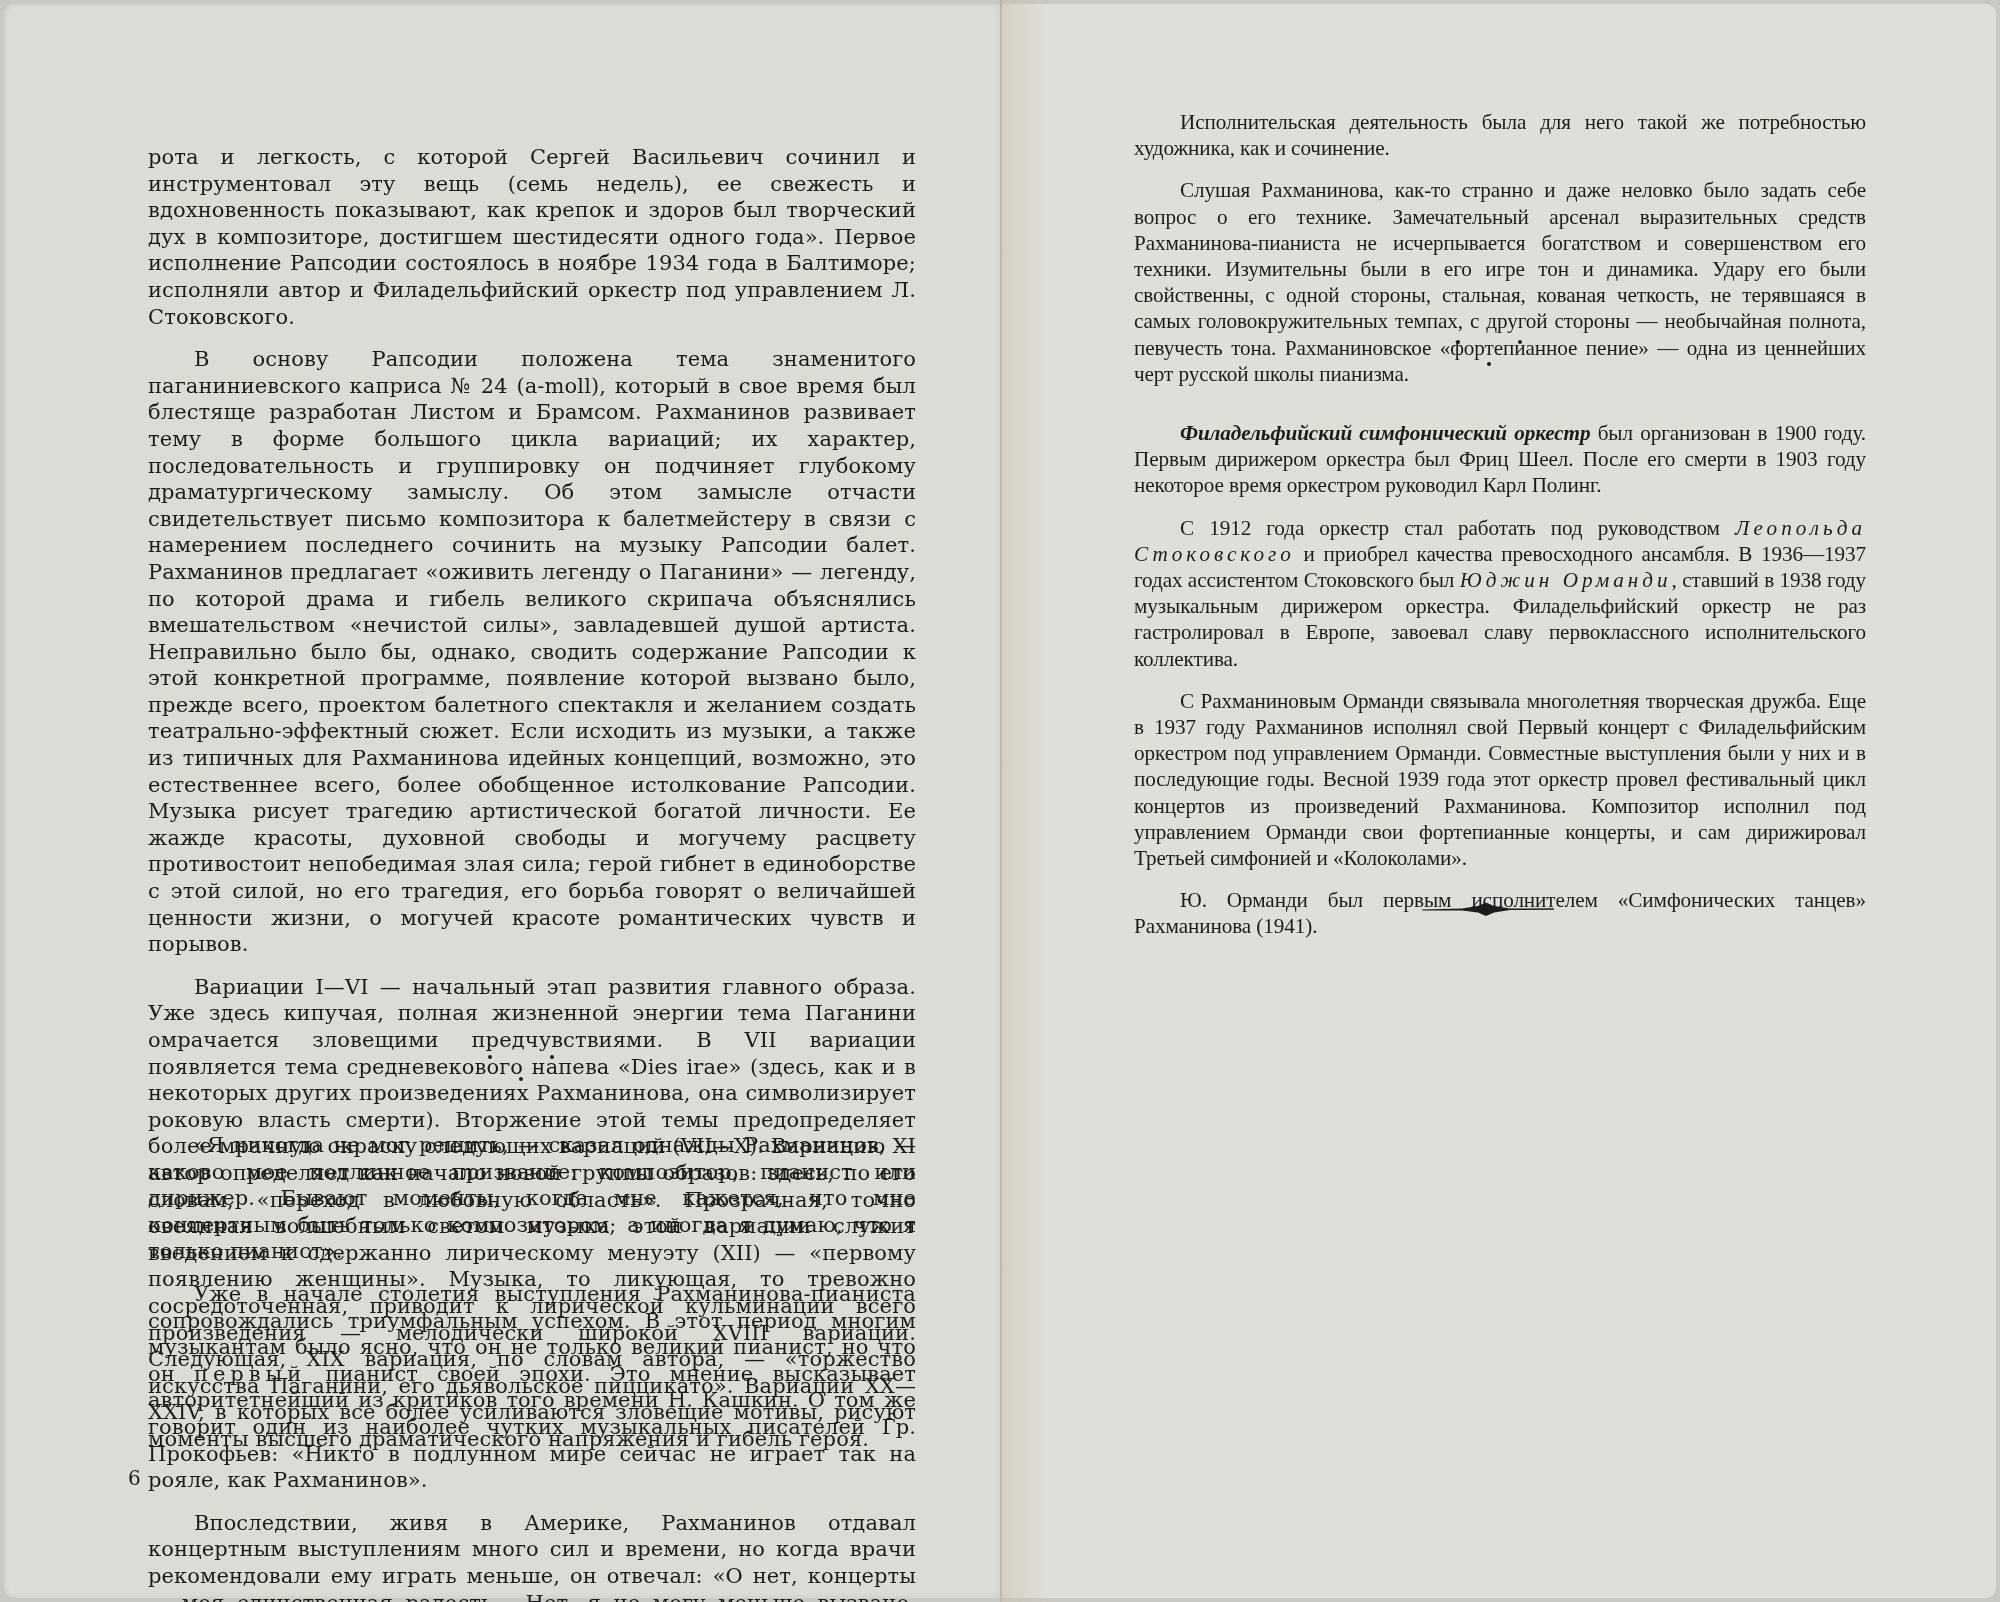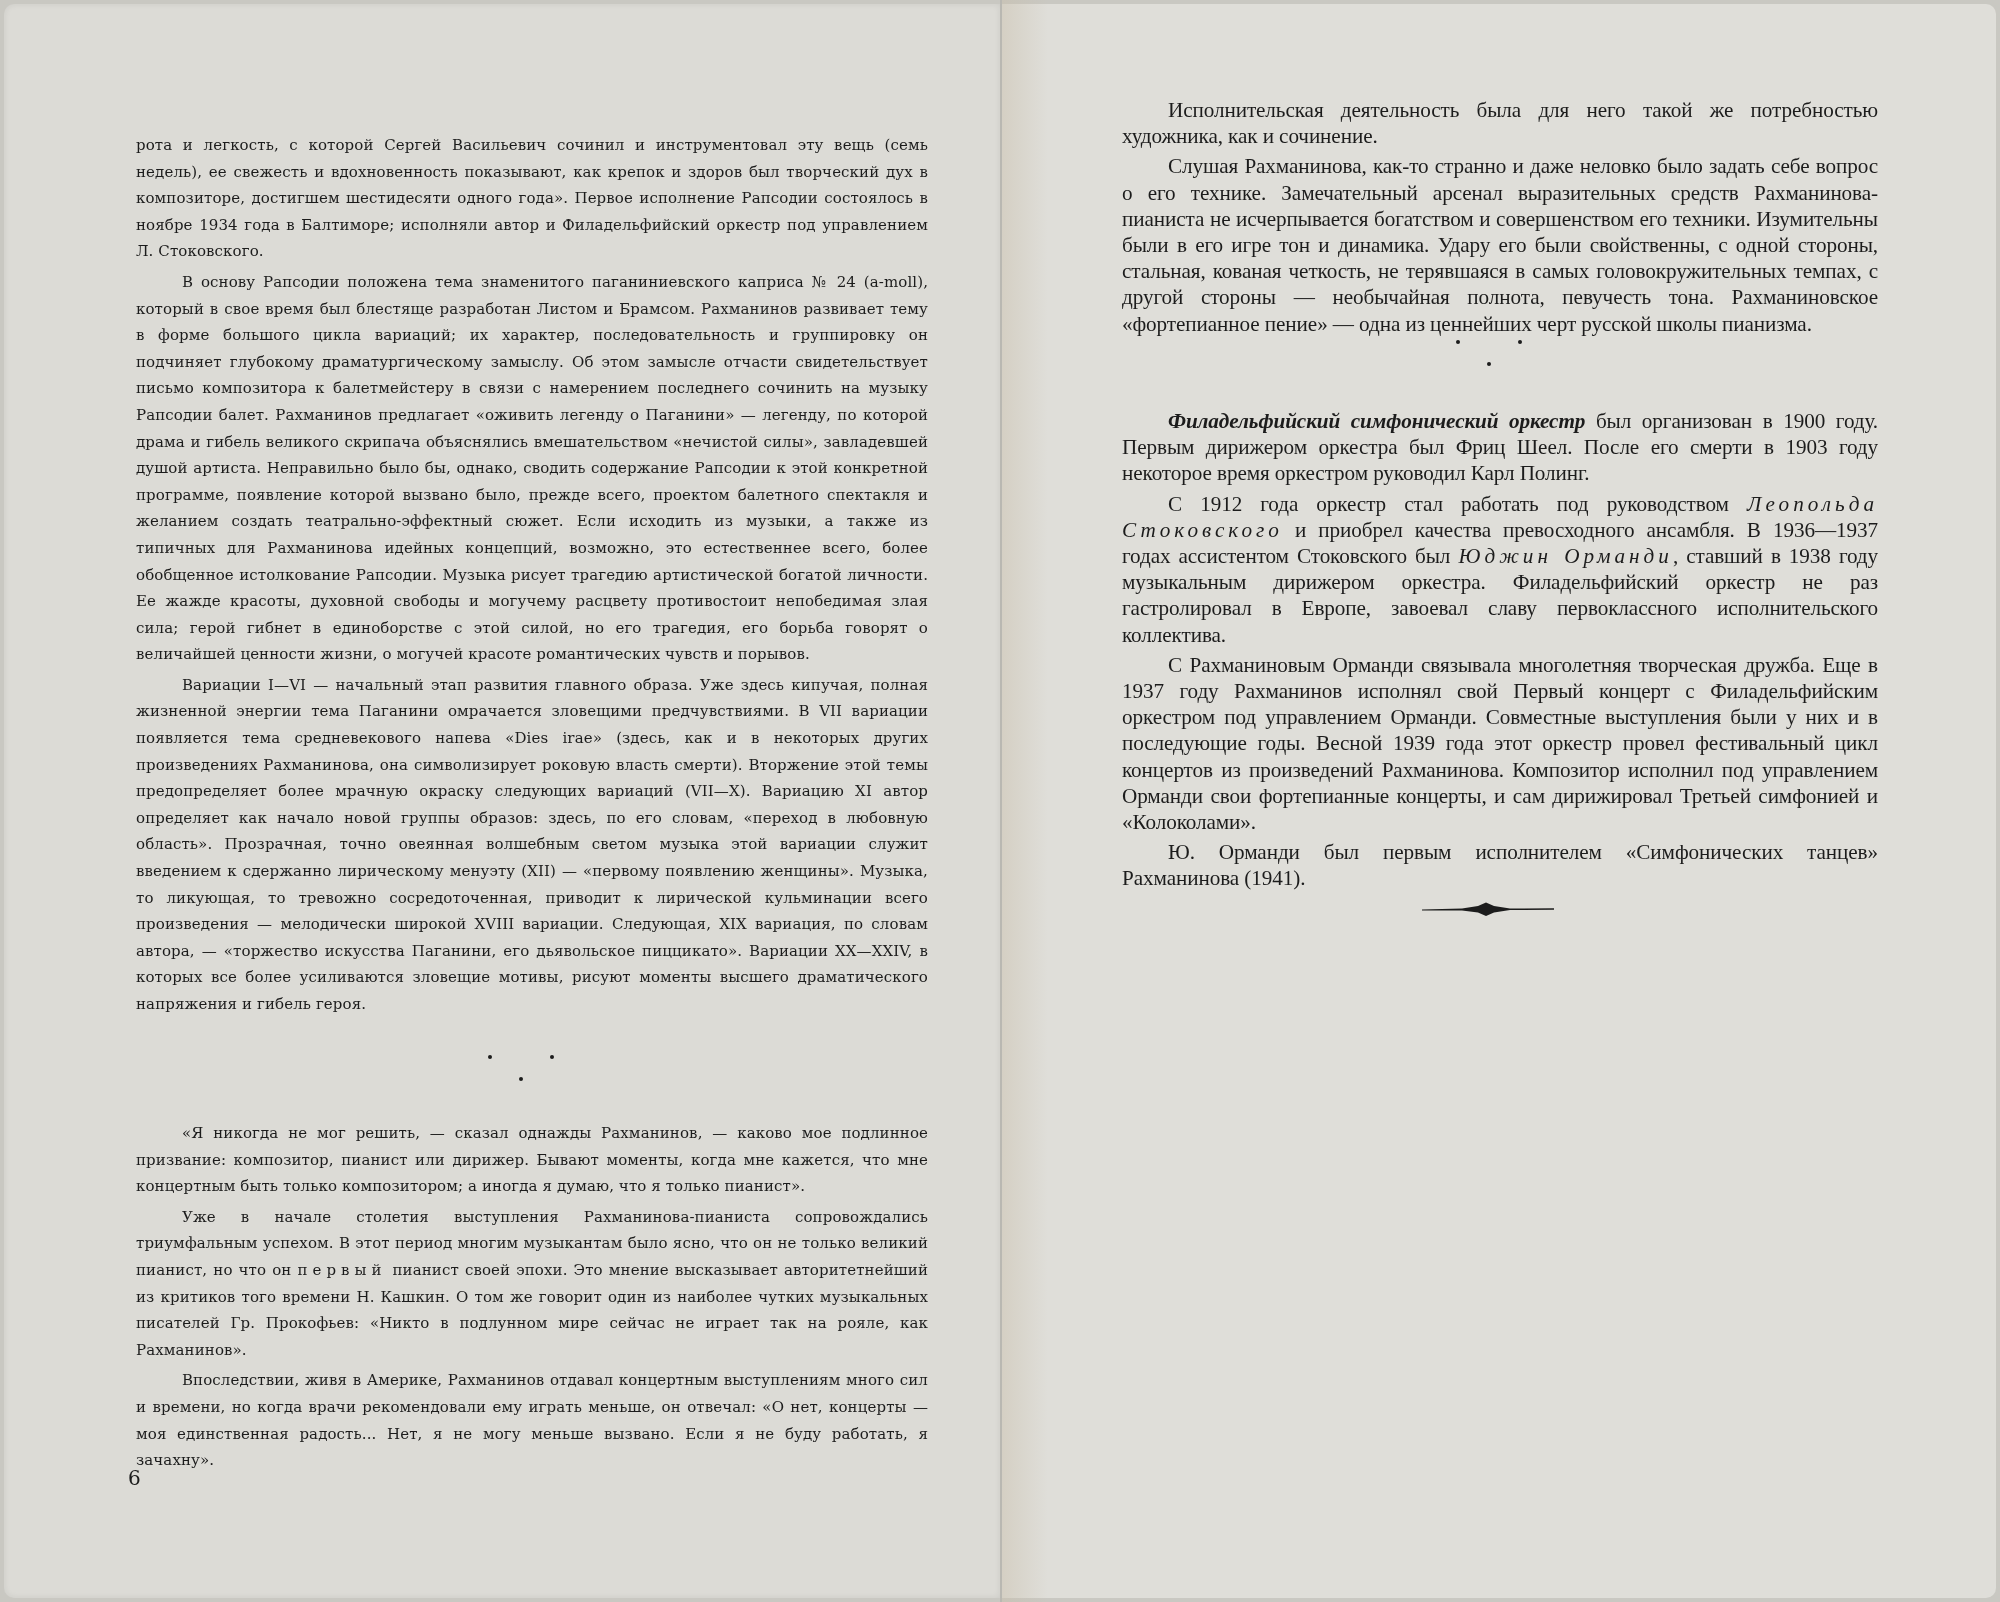--- a/index.html
+++ b/index.html
@@ -17,28 +17,28 @@
     .page-left { left: 4px; width: 996px; border-radius: 10px 0 0 10px; box-shadow: inset 0 0 6px rgba(0,0,0,0.08); }
     .page-right { left: 1000px; width: 996px; background: #dfded9; border-radius: 0 10px 10px 0; }
     .gutter-fold { position: absolute; left: 1000px; top: 0; width: 2px; height: 1602px; background: #b9b8b2; }
     .gutter-shade { position: absolute; left: 1002px; top: 0; width: 46px; height: 1602px;
       background: linear-gradient(to right, rgba(200,190,170,0.45), rgba(220,219,214,0)); }
 
     .text-block { position: absolute; text-align: justify; }
     .left-text {
       left: 132px; top: 128px; width: 800px;
       font-family: "DejaVu Serif", serif;
-      font-size: 15px; line-height: 26.6px; letter-spacing: 0.1px;
+      font-size: 21px; line-height: 26.6px; letter-spacing: 0.1px;
     }
     .right-text {
       left: 1118px; top: 93px; width: 764px;
       font-family: "Liberation Serif", serif;
       font-size: 21.2px; line-height: 26.2px; letter-spacing: -0.1px;
     }
-    p { margin: 4px; text-indent: 46px; }
+    p { margin: 16px; text-indent: 46px; }
     p.noindent { text-indent: 0; }
     .it { font-style: italic; font-weight: bold; }
     .sp { font-style: italic; letter-spacing: 4px; }
     .spaced { letter-spacing: 5px; }
 
     .asterism { position: absolute; width: 60px; height: 40px; }
     .asterism .dot { position: absolute; width: 4px; height: 4px; background: #1c1c1c; border-radius: 50%; }
     .asterism .d1 { left: 0; top: 0; }
     .asterism .d2 { left: 62px; top: 0; }
     .asterism .d3 { left: 31px; top: 22px; }

